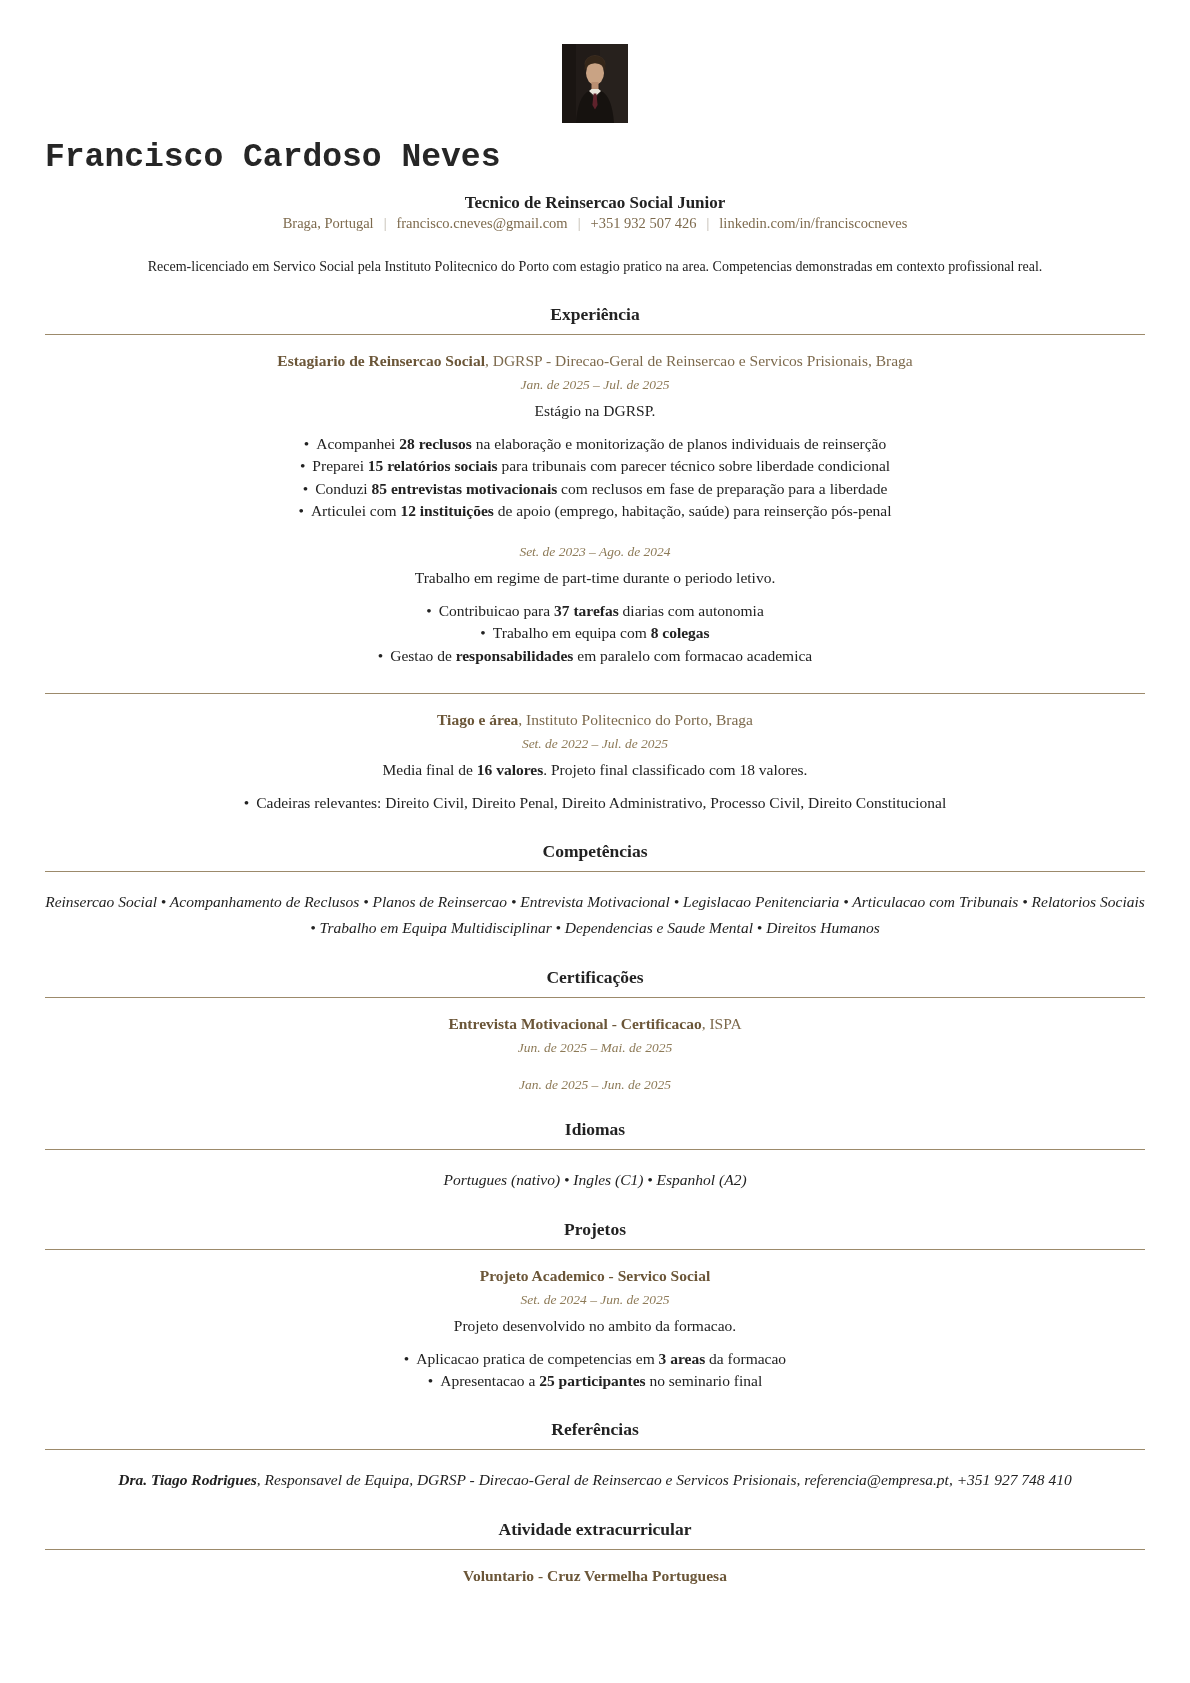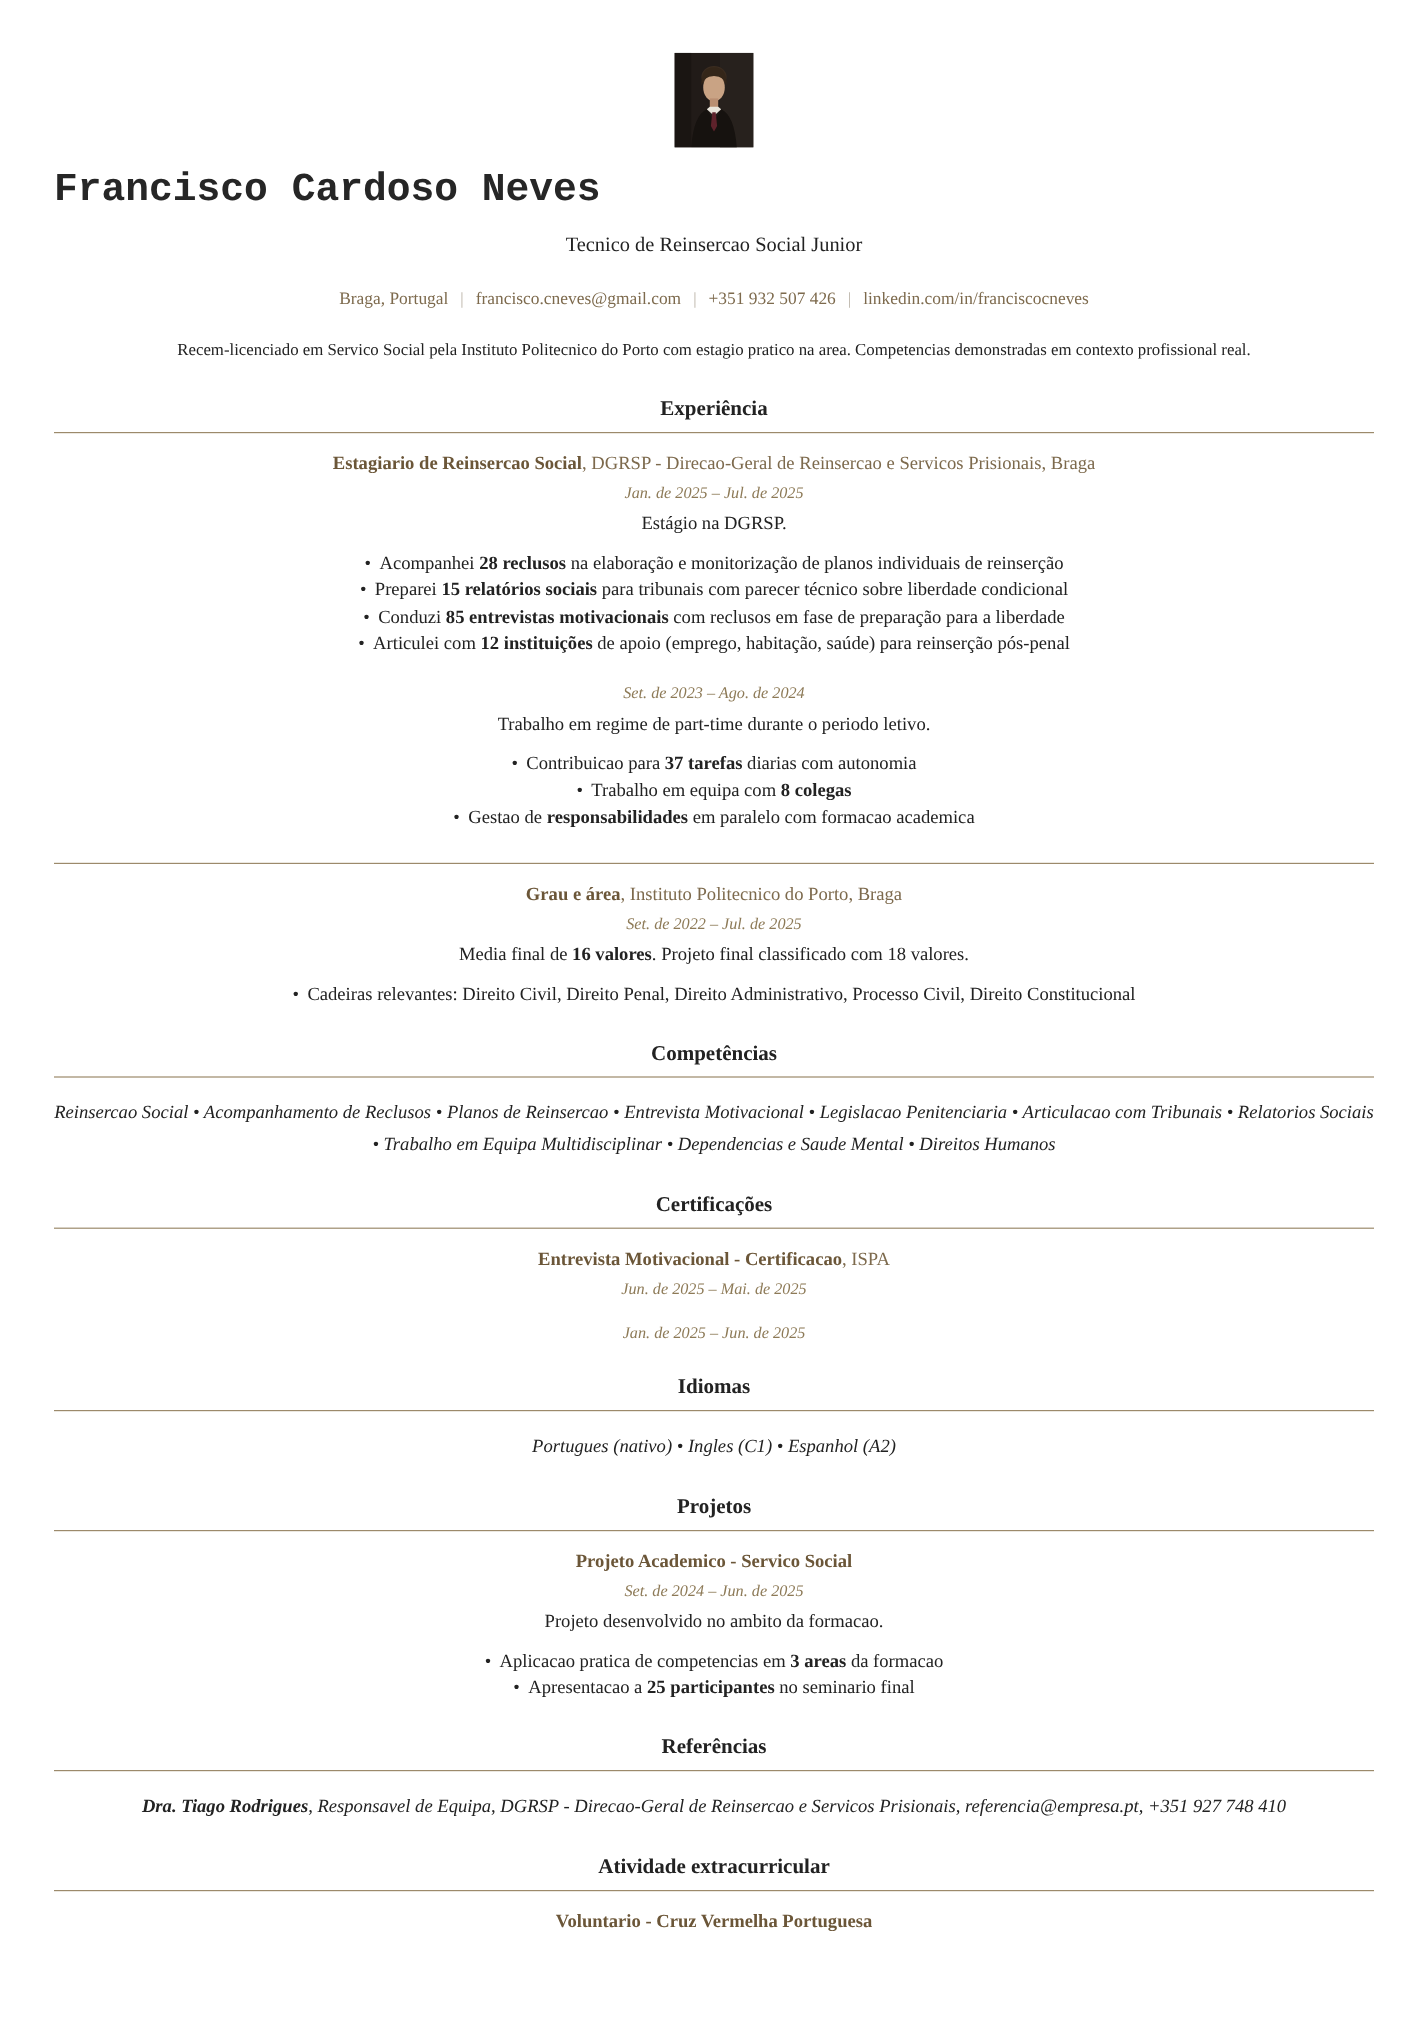--- a/index.html
+++ b/index.html
@@ -10,22 +10,22 @@
   html,body{margin:0;padding:0;background:#ffffff;}
   .page{
     width:1190px;min-height:1683px;margin:0 auto;padding:44px 45px 0;
     display:flex;flex-direction:column;
     font-family:"Liberation Serif","DejaVu Serif",serif;color:var(--text);
     background:#ffffff;
   }
   .photo-wrap{text-align:center;}
   .photo{width:66px;height:79px;display:inline-block;}
   .name{font-size:33px;line-height:1.08;margin:13px 0 0;font-weight:700;color:var(--name);font-family:Liberation Mono, monospace;}
-  .job-title{margin:17px 0 0;text-align:center;font-size:17px;font-weight:400;color:var(--text);}
-  .contact{margin-top:27px;text-align:center;font-size:14.5px;color:var(--accent);}
+  .job-title{margin:17px 0 0;text-align:center;font-size:17px;font-weight:700;color:var(--text);}
+  .contact{margin-top:2px;text-align:center;font-size:14.5px;color:var(--accent);}
   .contact .sep{color:var(--separator);margin:0 10px;font-size:14px;}
   .summary{margin:24px 0 0;text-align:center;font-size:14px;line-height:22px;}
   .section{margin-top:26px;}
   .section-heading{text-align:center;font-size:17.5px;font-weight:700;color:var(--text);}
   .rule{border:none;border-top:1px solid var(--rule);margin:9px 0 0;height:0;}
   .entry{margin-top:17px;}
   .entry + .entry{margin-top:21px;}
   .entry-title{margin:0;text-align:center;font-size:15.5px;color:var(--accent);}
   .entry-title .b{font-weight:700;color:var(--accent-dark);}
   .entry-date{margin:7px 0 0;text-align:center;font-size:13.5px;font-style:italic;color:var(--date);}
@@ -85,21 +85,21 @@
           <div class="bullets">
             <div class="bullet-line"><span class="dot">•</span><span>Contribuicao para </span><span class="b">37 tarefas</span><span> diarias com autonomia</span></div>
             <div class="bullet-line"><span class="dot">•</span><span>Trabalho em equipa com </span><span class="b">8 colegas</span></div>
             <div class="bullet-line"><span class="dot">•</span><span>Gestao de </span><span class="b">responsabilidades</span><span> em paralelo com formacao academica</span></div>
           </div>
         </div>
       </section>
       <section class="section">
         <div class="rule"></div>
         <div class="entry">
-          <p class="entry-title"><span class="b">Grau e área</span><span>, Instituto Politecnico do Porto, Braga</span></p>
+          <p class="entry-title"><span class="b">Tiago e área</span><span>, Instituto Politecnico do Porto, Braga</span></p>
           <p class="entry-date">Set. de 2022 – Jul. de 2025</p>
           <p class="entry-desc"><span>Media final de </span><span class="b">16 valores</span><span>. Projeto final classificado com 18 valores.</span></p>
           <div class="bullets">
             <div class="bullet-line"><span class="dot">•</span><span>Cadeiras relevantes: Direito Civil, Direito Penal, Direito Administrativo, Processo Civil, Direito Constitucional</span></div>
           </div>
         </div>
       </section>
       <section class="section">
         <div class="section-heading">Competências</div>
         <div class="rule"></div>

